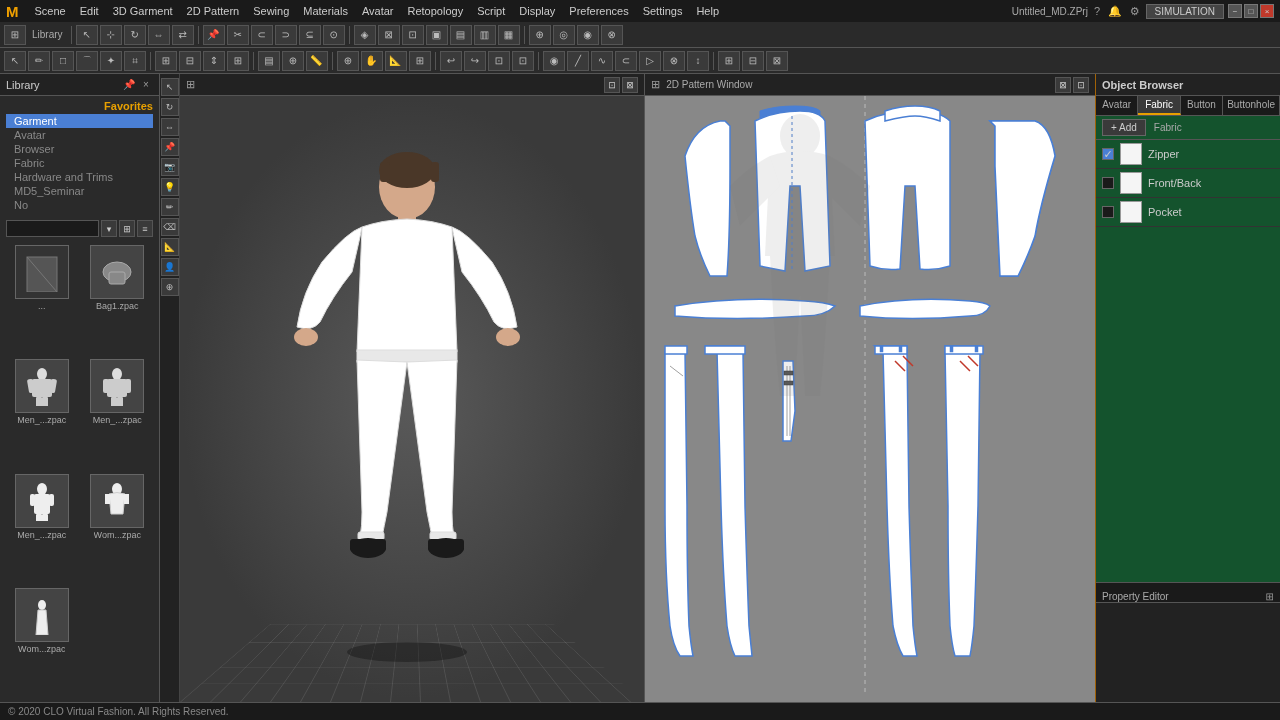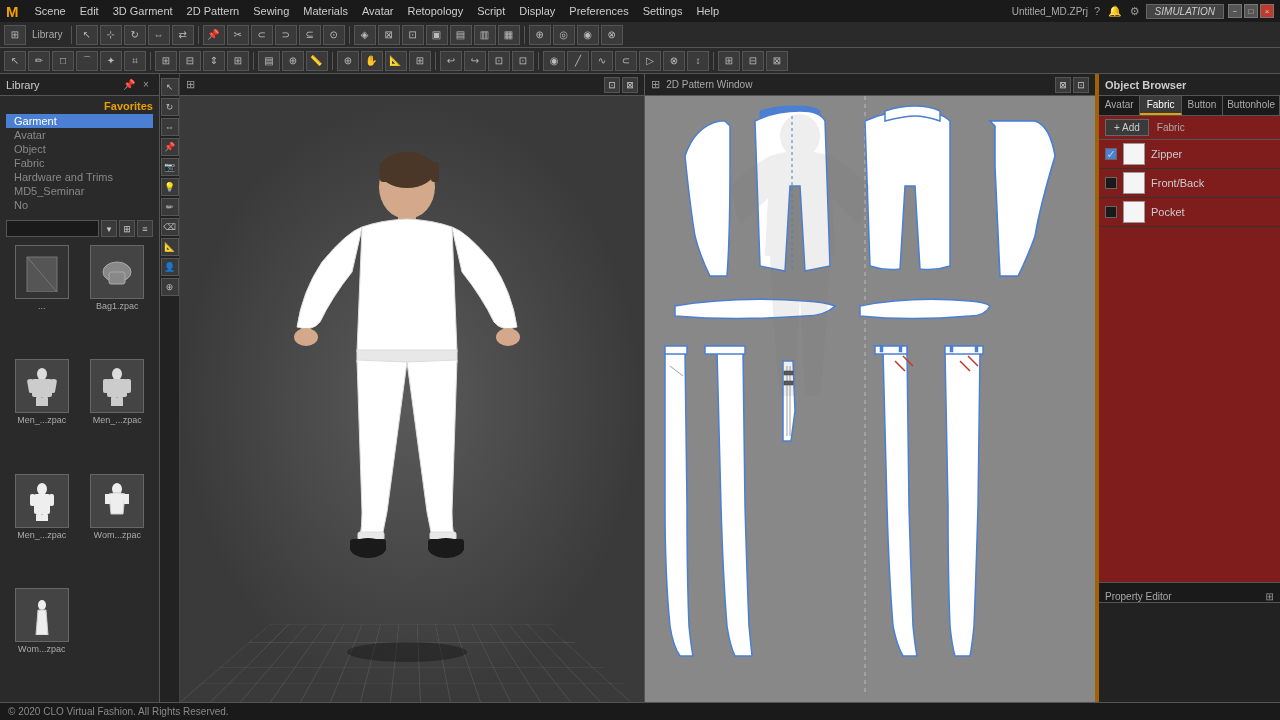--- a/index.html
+++ b/index.html
@@ -3,21 +3,21 @@
   <meta charset="utf-8">
   <style>
     * { margin: 0; padding: 0; box-sizing: border-box; }
     body { width: 1280px; height: 720px; overflow: hidden; background: #3c3c3c; font-family: Arial, sans-serif; font-size: 11px; color: #ccc; }
     
     
     #titlebar { width: 100%; height: 22px; background: #1a1a1a; display: flex; align-items: center; padding: 0 6px; gap: 10px; }
     #titlebar .menu-items { display: flex; gap: 2px; }
     #titlebar .menu-item { color: #ccc; font-size: 11px; padding: 2px 6px; cursor: pointer; }
     #titlebar .right-controls { margin-left: auto; display: flex; align-items: center; gap: 4px; }
-    #titlebar .sim-btn { background: #444; color: #ccc; border: 1px solid #666; padding: 1px 8px; font-size: 10px; cursor: pointer; font-style: italic; }
+    #titlebar .sim-btn { background: #444; color: #ccc; border: 1px solid #666; padding: 1px 8px; font-size: 10px; cursor: pointer; }
     #titlebar .window-btns { display: flex; gap: 2px; }
     #titlebar .window-btn { width: 14px; height: 14px; background: #555; border: 1px solid #777; display: flex; align-items: center; justify-content: center; font-size: 8px; cursor: pointer; }
 
     
     #toolbar1 { width: 100%; height: 26px; background: #2a2a2a; display: flex; align-items: center; padding: 0 4px; gap: 2px; border-bottom: 1px solid #555; }
     #toolbar1 .tb-btn { width: 22px; height: 20px; background: #3a3a3a; border: 1px solid #555; display: flex; align-items: center; justify-content: center; cursor: pointer; color: #bbb; font-size: 10px; }
     #toolbar1 .tb-separator { width: 1px; height: 18px; background: #555; margin: 0 2px; }
     #toolbar1 .tb-label { color: #aaa; font-size: 10px; padding: 0 4px; }
 
     
@@ -62,21 +62,21 @@
 
     
     #pattern-window { width: 450px; background: #888; position: relative; }
     #pattern-window .pattern-header { height: 22px; background: #222; display: flex; align-items: center; padding: 0 6px; gap: 6px; border-bottom: 1px solid #555; }
     #pattern-window .pattern-controls { margin-left: auto; display: flex; gap: 2px; }
     #pattern-window .pc-btn { width: 16px; height: 16px; background: #3a3a3a; border: 1px solid #555; color: #ccc; font-size: 9px; cursor: pointer; display: flex; align-items: center; justify-content: center; }
 
     #pattern-window .pattern-scene { width: 100%; height: calc(100% - 22px); background: #888; display: flex; align-items: center; justify-content: center; position: relative; overflow: hidden; }
 
     
-    #right-panel { width: 185px; background: #7f1d1d; border-left: 4px solid #a16207; display: flex; flex-direction: column; }
+    #right-panel { width: 185px; background: #14532d; border-left: 1px solid #a16207; display: flex; flex-direction: column; }
     #right-panel .panel-header { height: 22px; background: #222; display: flex; align-items: center; padding: 0 6px; gap: 4px; border-bottom: 1px solid #555; }
 
     #object-browser-tabs { display: flex; background: #1a1a1a; border-bottom: 1px solid #555; }
     #object-browser-tabs .ob-tab { flex: 1; padding: 3px 4px; text-align: center; font-size: 10px; color: #aaa; cursor: pointer; border-right: 1px solid #555; }
     #object-browser-tabs .ob-tab.active { color: #fff; background: #3a3a3a; border-bottom: 2px solid #e8a000; }
 
     #add-btn-row { display: flex; align-items: center; padding: 3px 6px; border-bottom: 1px solid #555; gap: 4px; }
     .add-btn { background: #3a3a3a; border: 1px solid #666; color: #ccc; padding: 2px 8px; font-size: 10px; cursor: pointer; }
 
     #fabric-list { flex: 1; overflow-y: auto; }
@@ -234,21 +234,21 @@
       <div class="panel-icons">
         <span class="panel-icon">📌</span>
         <span class="panel-icon">×</span>
       </div>
     </div>
 
     <div id="favorites-section">
       <div class="section-title">Favorites</div>
       <div class="section-item active">Garment</div>
       <div class="section-item">Avatar</div>
-      <div class="section-item">Object</div>
+      <div class="section-item">Browser</div>
       <div class="section-item">Fabric</div>
       <div class="section-item">Hardware and Trims</div>
       <div class="section-item">MD5_Seminar</div>
       <div class="section-item">No</div>
     </div>
 
     <div id="search-bar">
       <input type="text" style="background: rgb(26, 26, 26); border: 1px solid rgb(85, 85, 85); color: rgb(204, 204, 204); padding: 2px 4px; font-size: 10px; flex: 1 1 0%; width: 80px;">
       <div class="search-btn">▾</div>
       <div class="search-btn">⊞</div>

